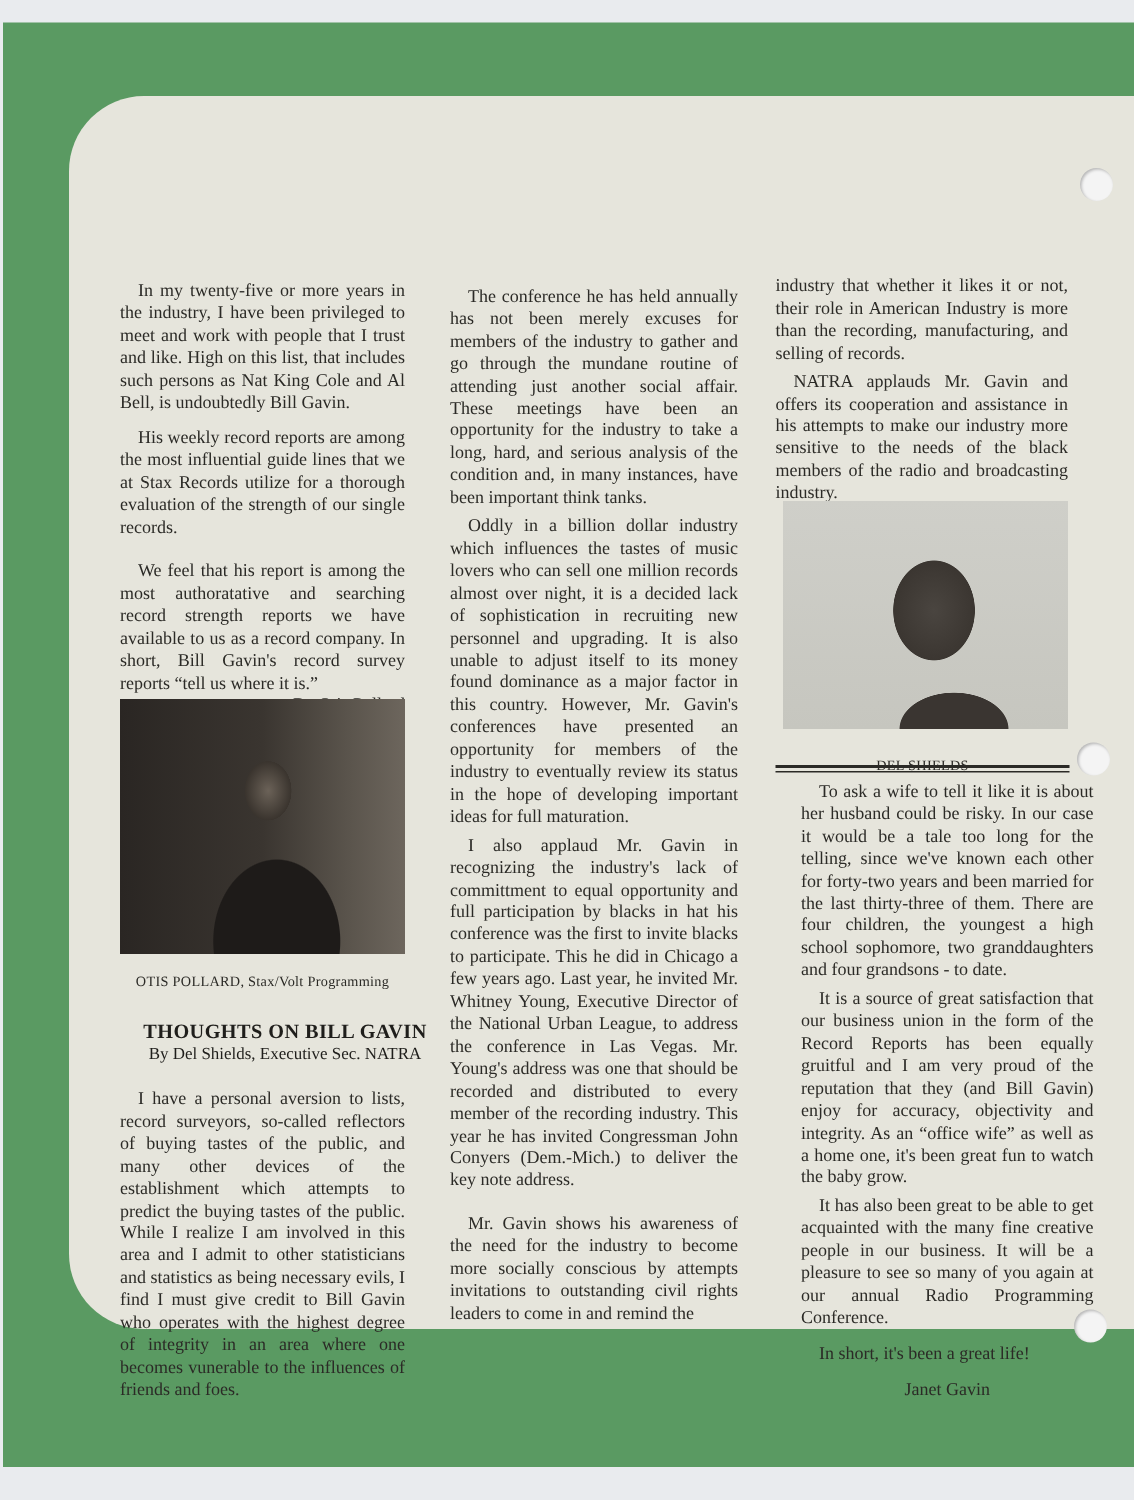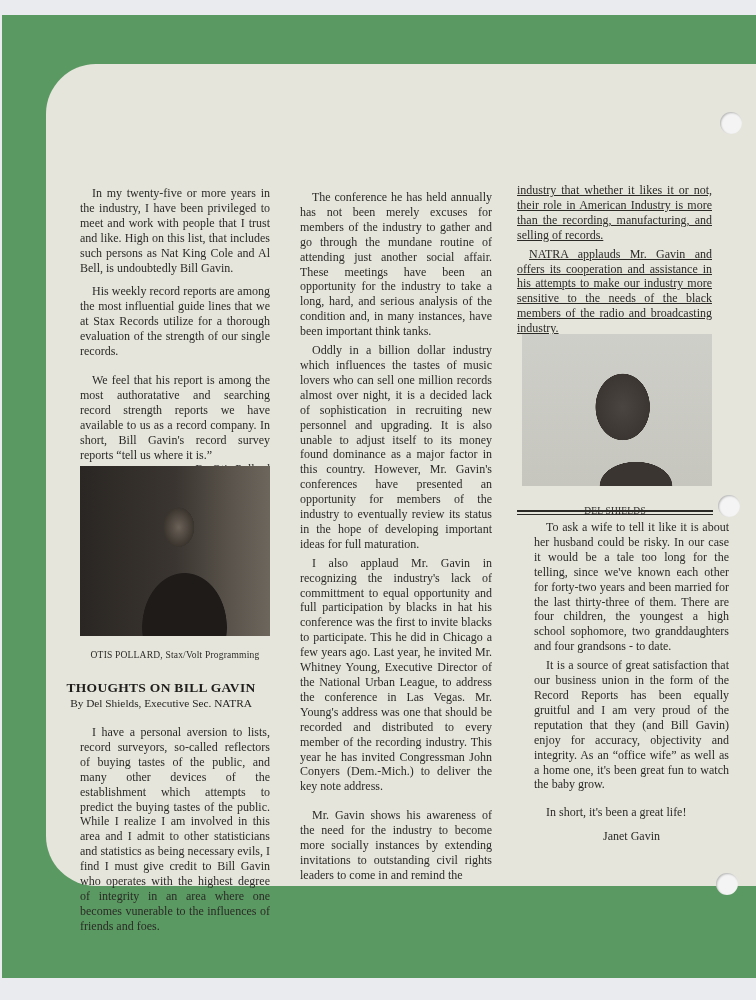--- a/index.html
+++ b/index.html
@@ -19,21 +19,21 @@
   .photo { position:absolute; }
   .photo-otis { left:80px; top:466px; width:190px; height:170px;
     background: radial-gradient(ellipse 22px 28px at 52% 36%, #6b6258 0%, #3a342e 70%, transparent 71%),
                 radial-gradient(ellipse 70px 90px at 55% 95%, #1e1b19 0%, #1e1b19 60%, transparent 61%),
                 linear-gradient(90deg, #2a2623 0%, #3a3530 50%, #5a544c 80%, #6d665d 100%); }
   .photo-del { left:522px; top:334px; width:190px; height:152px;
     background: radial-gradient(ellipse 45px 55px at 53% 48%, #4a4540 0%, #3b3631 60%, transparent 61%),
                 radial-gradient(ellipse 60px 40px at 60% 100%, #3a3531 0%, #3a3531 60%, transparent 61%),
                 linear-gradient(180deg, #cfcfc9 0%, #c6c6bf 100%); }
   .caption { position:absolute; font-family:"Liberation Serif",serif; font-size:9.5px; color:#2b2a26; text-align:center; letter-spacing:0.2px; }
-  .headline { position:absolute; left:61px; top:680px; width:200px; text-align:center;
+  .headline { position:absolute; left:90px; top:680px; width:200px; text-align:center;
               font-family:"Liberation Serif",serif; color:#1f1e1b; }
   .headline .h { font-size:13.5px; font-weight:bold; letter-spacing:0.3px; }
   .headline .s { font-size:11.3px; line-height:15px; }
   .rule { position:absolute; left:517px; width:196px; background:#2b2a26; }
 </style>
 </head>
 <body>
 
 <div class="green"></div>
 <div class="paper"></div>
@@ -64,37 +64,38 @@
 </div>
 
 <div class="col" style="left:300px;top:186px;width:192px;">
   <div class="gap2"></div>
   <p>The conference he has held annually has not been merely excuses for members of the industry to gather and go through the mundane routine of attending just another social affair. These meetings have been an opportunity for the industry to take a long, hard, and serious analysis of the condition and, in many instances, have been important think tanks.</p>
   <div class="gap2"></div>
   <p>Oddly in a billion dollar industry which influences the tastes of music lovers who can sell one million records almost over night, it is a decided lack of sophistication in recruiting new personnel and upgrading. It is also unable to adjust itself to its money found dominance as a major factor in this country. However, Mr. Gavin's conferences have presented an opportunity for members of the industry to eventually review its status in the hope of developing important ideas for full maturation.</p>
   <div class="gap2"></div>
   <p>I also applaud Mr. Gavin in recognizing the industry's lack of committment to equal opportunity and full participation by blacks in hat his conference was the first to invite blacks to participate. This he did in Chicago a few years ago. Last year, he invited Mr. Whitney Young, Executive Director of the National Urban League, to address the conference in Las Vegas. Mr. Young's address was one that should be recorded and distributed to every member of the recording industry. This year he has invited Congressman John Conyers (Dem.-Mich.) to deliver the key note address.</p>
   <div class="gap" style="height:14px;"></div>
-  <p>Mr. Gavin shows his awareness of the need for the industry to become more socially instances by extending invitations to outstanding civil rights leaders to come in and remind the</p>
+  <p>Mr. Gavin shows his awareness of the need for the industry to become more socially conscious by attempts invitations to outstanding civil rights leaders to come in and remind the</p>
 </div>
 
-<div class="col" style="left:517px;top:183px;width:195px;text-decoration:underline;">
+<div class="col" style="left:517px;top:183px;width:195px;">
   <p style="text-indent:0">industry that whether it likes it or not, their role in American Industry is more than the recording, manufacturing, and selling of records.</p>
   <div class="gap2"></div>
   <p>NATRA applauds Mr. Gavin and offers its cooperation and assistance in his attempts to make our industry more sensitive to the needs of the black members of the radio and broadcasting industry.</p>
 </div>
 
 <div class="photo photo-del"></div>
 <div class="caption" style="left:517px;top:506px;width:196px;">DEL SHIELDS</div>
 
 <div class="rule" style="top:510px;height:2px;"></div>
 <div class="rule" style="top:514px;height:1px;"></div>
 
 <div class="col" style="left:517px;top:520px;width:195px;margin-left:17px;">
   <p>To ask a wife to tell it like it is about her husband could be risky. In our case it would be a tale too long for the telling, since we've known each other for forty-two years and been married for the last thirty-three of them. There are four children, the youngest a high school sophomore, two granddaughters and four grandsons - to date.</p>
   <div class="gap2"></div>
   <p>It is a source of great satisfaction that our business union in the form of the Record Reports has been equally gruitful and I am very proud of the reputation that they (and Bill Gavin) enjoy for accuracy, objectivity and integrity. As an “office wife” as well as a home one, it's been great fun to watch the baby grow.</p>
   <div class="gap2"></div>
+  <p>It has also been great to be able to get acquainted with the many fine creative people in our business. It will be a pleasure to see so many of you again at our annual Radio Programming Conference.</p>
   <div class="gap"></div>
   <p>In short, it's been a great life!</p>
   <div class="gap"></div>
   <div style="text-align:center;">Janet Gavin</div>
 </div>
 
 </body></html>

